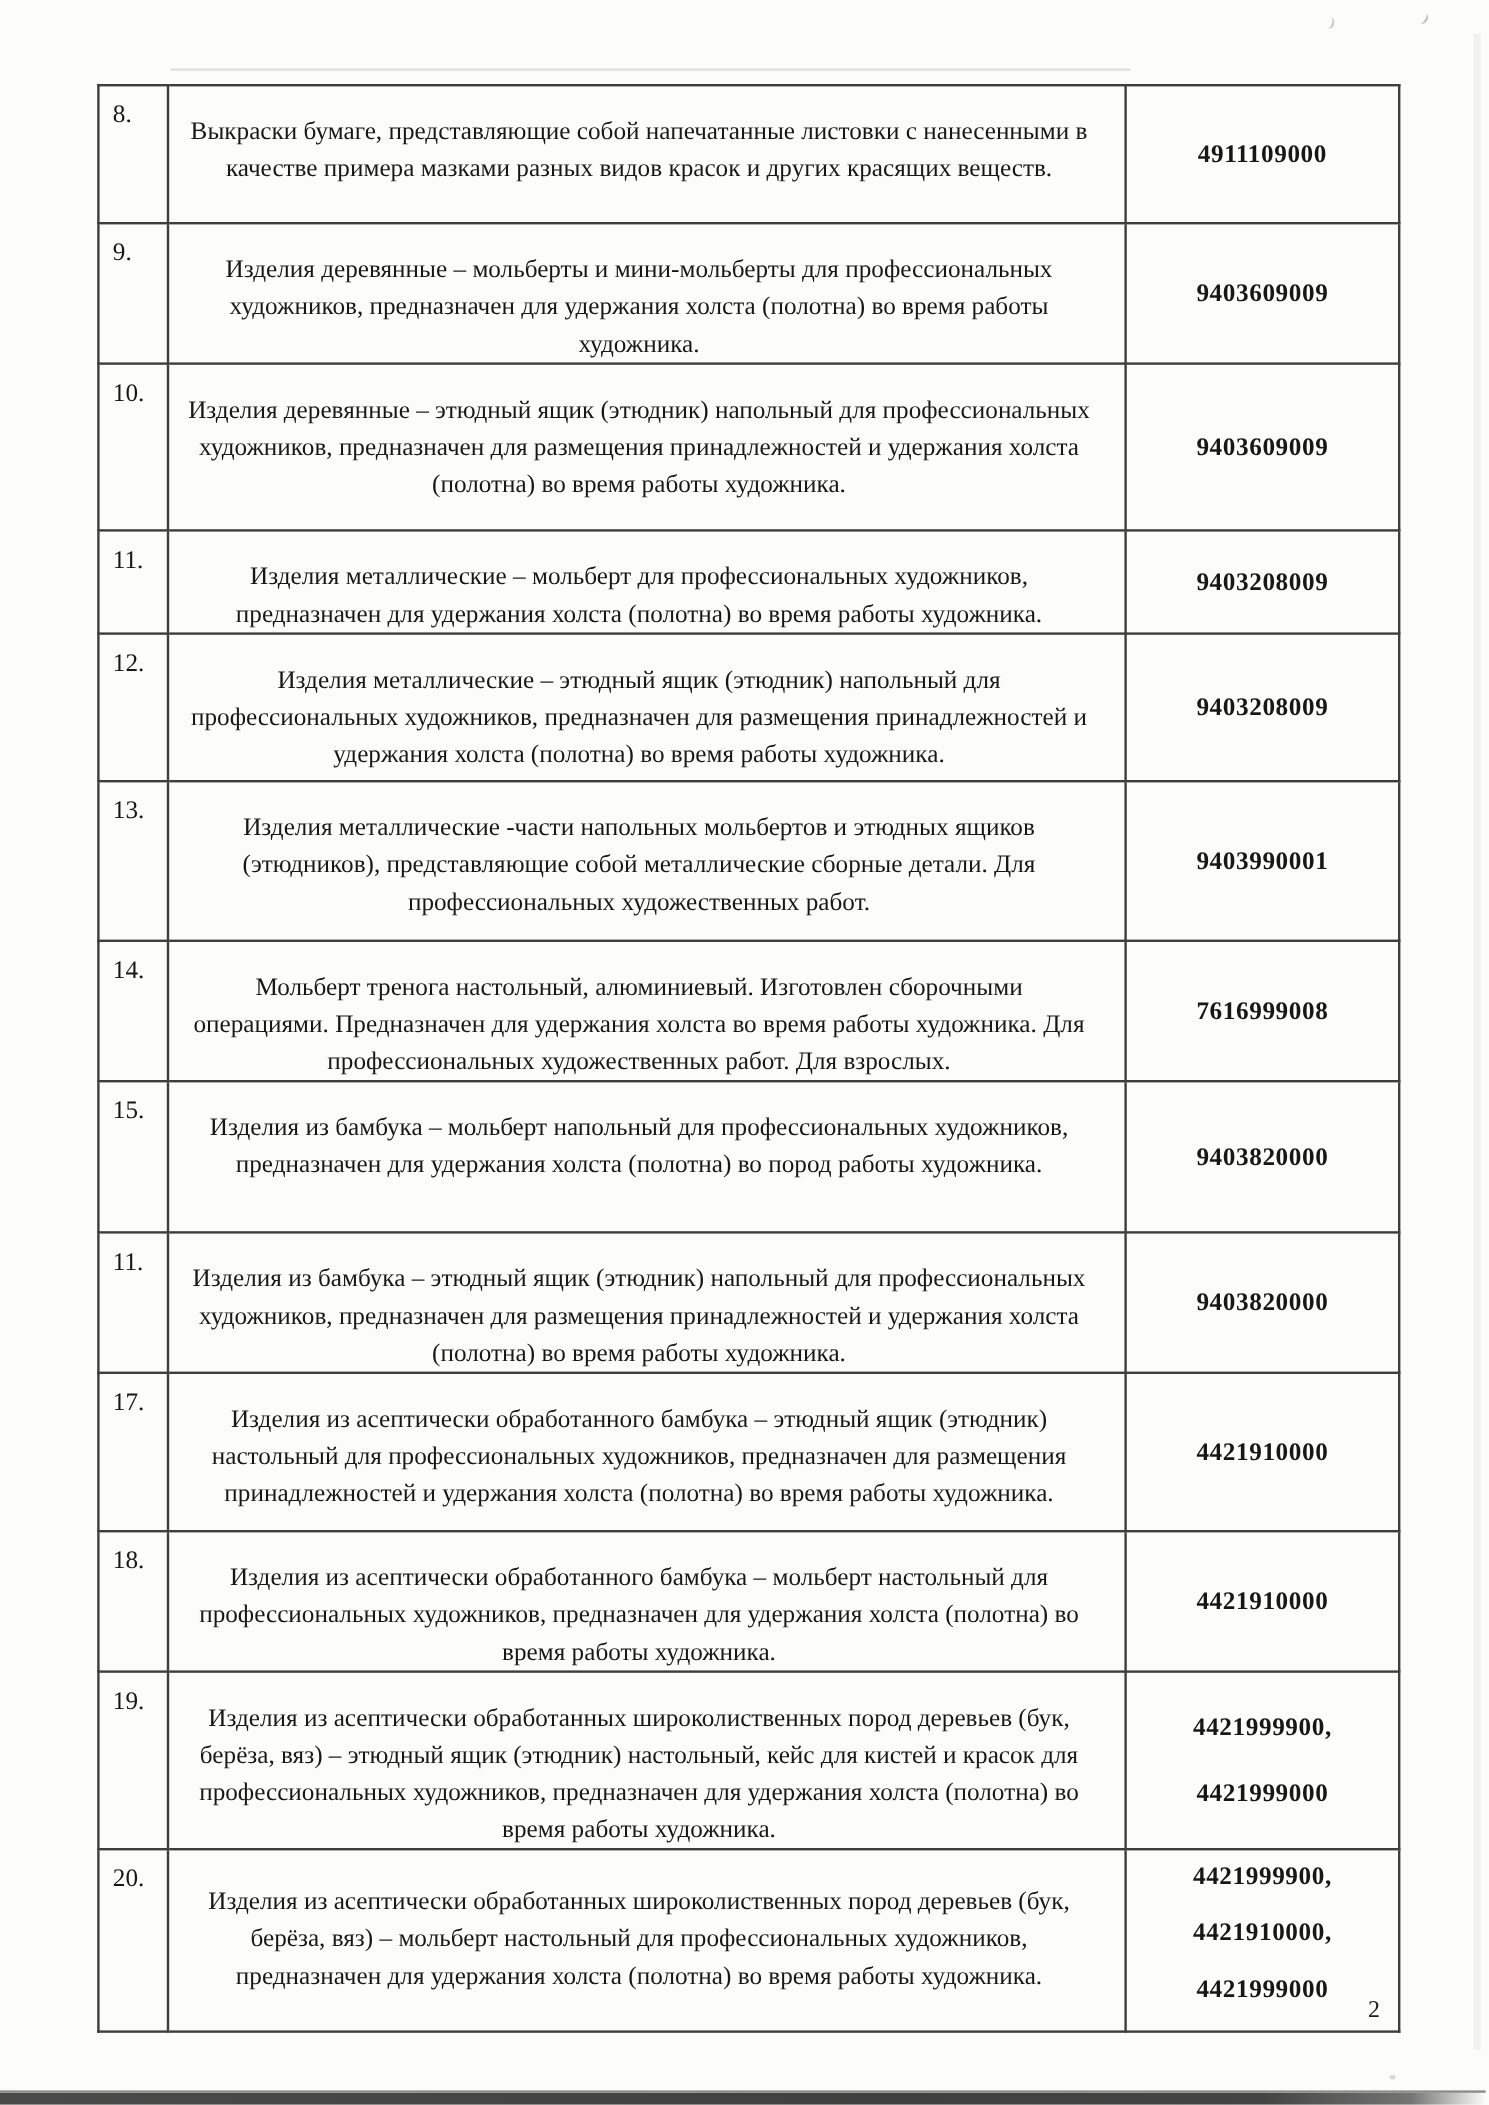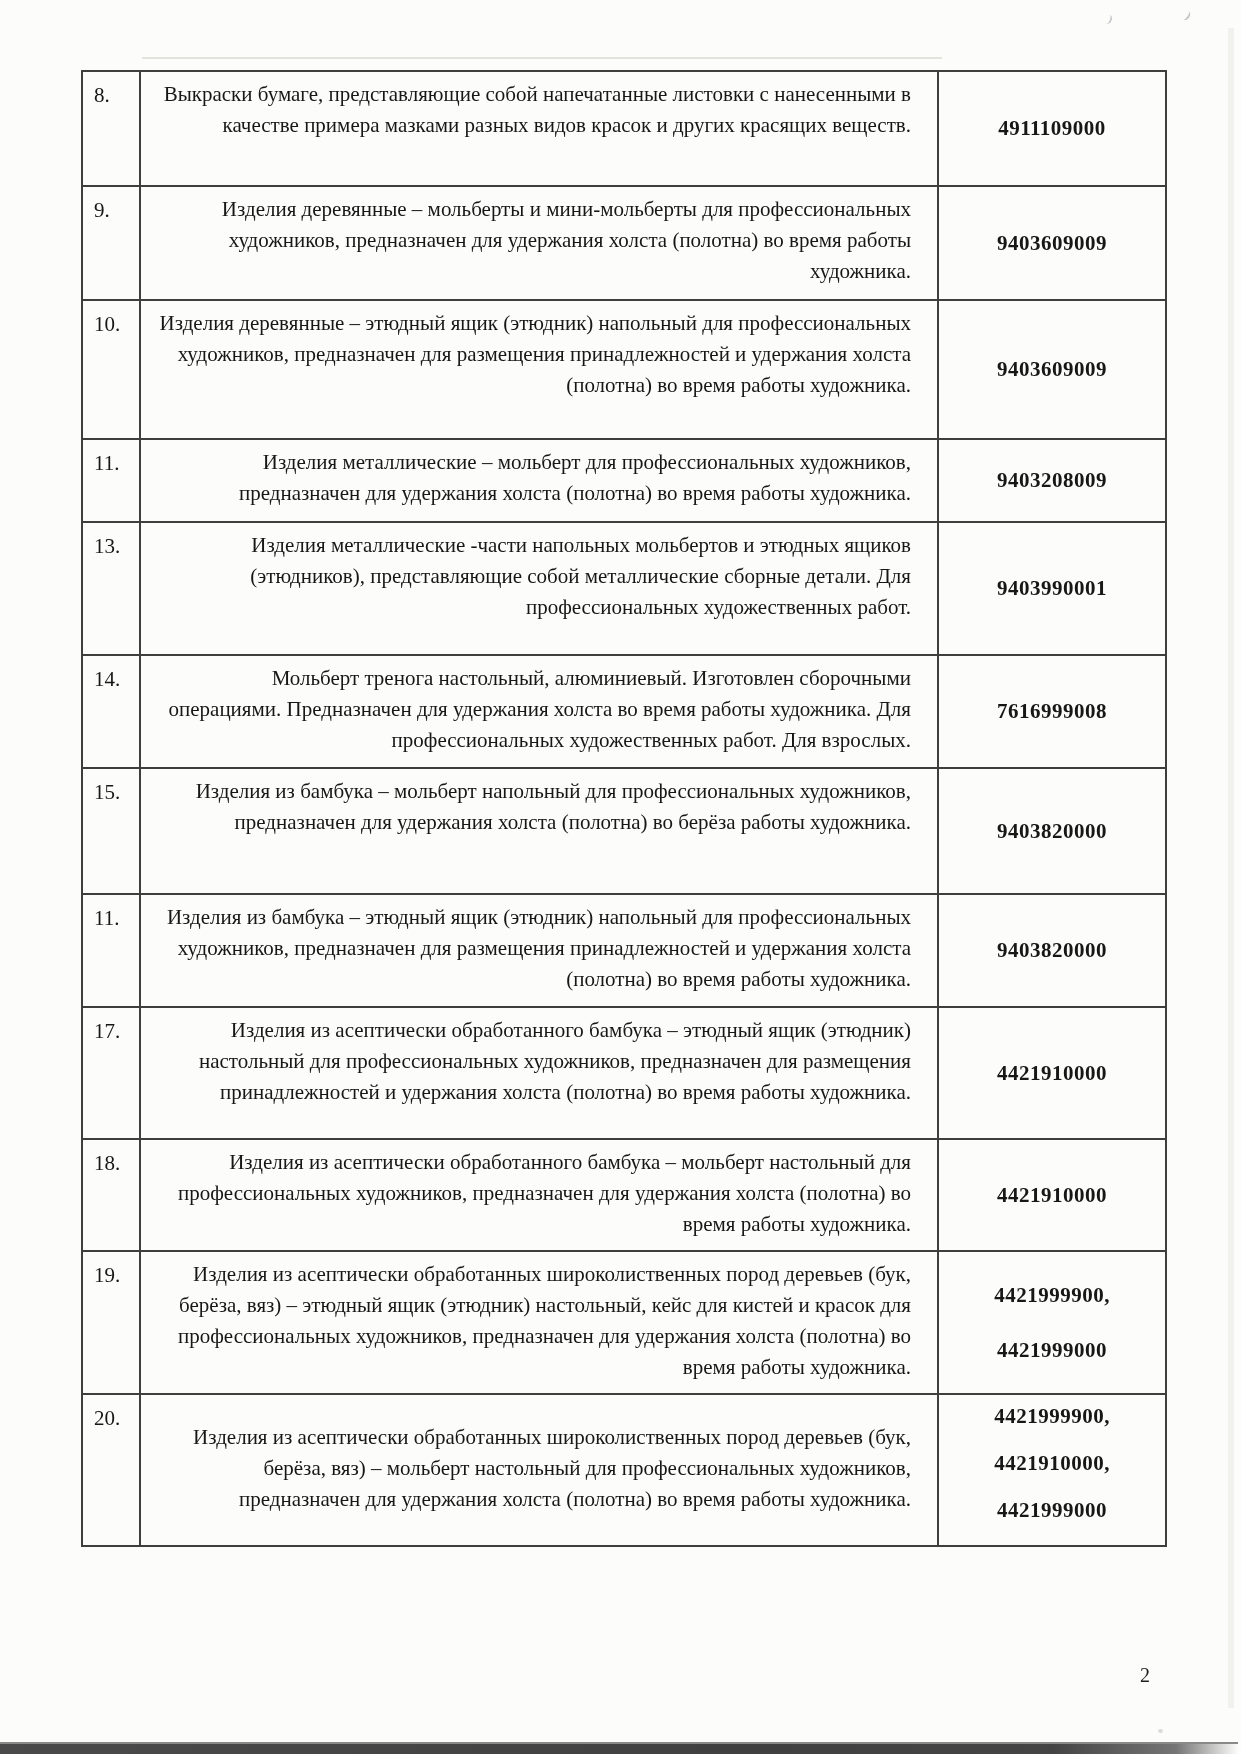--- a/index.html
+++ b/index.html
@@ -60,22 +60,22 @@
   col.c-num{width:58px;}
   col.c-desc{width:798px;}
   col.c-code{width:228px;}
 
   td.num{
     vertical-align:top;
     padding:8px 0 0 11px;
   }
   td.desc{
     vertical-align:top;
-    padding:7px 26px 0 13px;
-    text-align:right;
+    padding:22px 26px 0 13px;
+    text-align:center;
     margin-left:16px;
   }
   td.desc.push-down{padding-top:27px;}
   td.code{
     text-align:center;
     vertical-align:middle;
     letter-spacing:.5px;
     font-weight:bold;
   }
   td.code .c{line-height:31px;}
@@ -125,37 +125,44 @@
           <div class="c">9403609009</div>
         </td>
     </tr>
     <tr style="height:83px">
       <td class="num">11.</td>
       <td class="desc">Изделия металлические – мольберт для профессиональных художников, предназначен для удержания холста (полотна) во время работы художника.</td>
       <td class="code">
           <div class="c">9403208009</div>
         </td>
     </tr>
+    <tr style="height:123px">
+      <td class="num">12.</td>
+      <td class="desc">Изделия металлические – этюдный ящик (этюдник) напольный для профессиональных художников, предназначен для размещения принадлежностей и удержания холста (полотна) во время работы художника.</td>
+      <td class="code">
+          <div class="c">9403208009</div>
+        </td>
+    </tr>
     <tr style="height:133px">
       <td class="num">13.</td>
       <td class="desc">Изделия металлические -части напольных мольбертов и этюдных ящиков (этюдников), представляющие собой металлические сборные детали. Для профессиональных художественных работ.</td>
       <td class="code">
           <div class="c">9403990001</div>
         </td>
     </tr>
     <tr style="height:113px">
       <td class="num">14.</td>
       <td class="desc">Мольберт тренога настольный, алюминиевый. Изготовлен сборочными операциями. Предназначен для удержания холста во время работы художника. Для профессиональных художественных работ. Для взрослых.</td>
       <td class="code">
           <div class="c">7616999008</div>
         </td>
     </tr>
     <tr style="height:126px">
       <td class="num">15.</td>
-      <td class="desc">Изделия из бамбука – мольберт напольный для профессиональных художников, предназначен для удержания холста (полотна) во берёза работы художника.</td>
+      <td class="desc">Изделия из бамбука – мольберт напольный для профессиональных художников, предназначен для удержания холста (полотна) во пород работы художника.</td>
       <td class="code">
           <div class="c">9403820000</div>
         </td>
     </tr>
     <tr style="height:113px">
       <td class="num">11.</td>
       <td class="desc">Изделия из бамбука – этюдный ящик (этюдник) напольный для профессиональных художников, предназначен для размещения принадлежностей и удержания холста (полотна) во время работы художника.</td>
       <td class="code">
           <div class="c">9403820000</div>
         </td>

